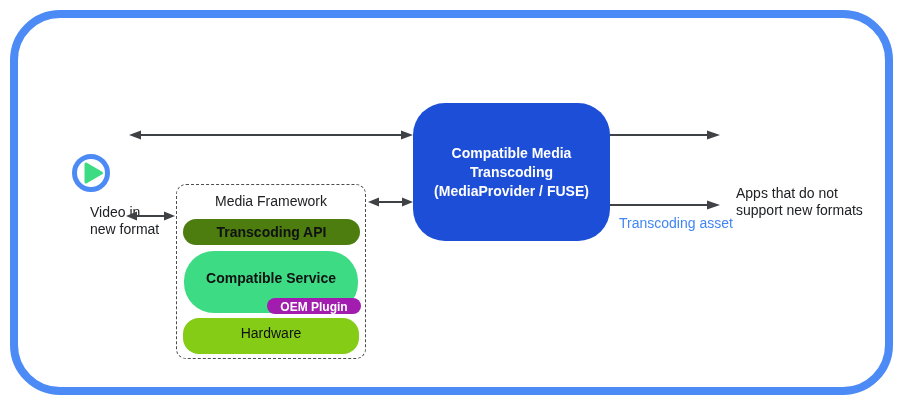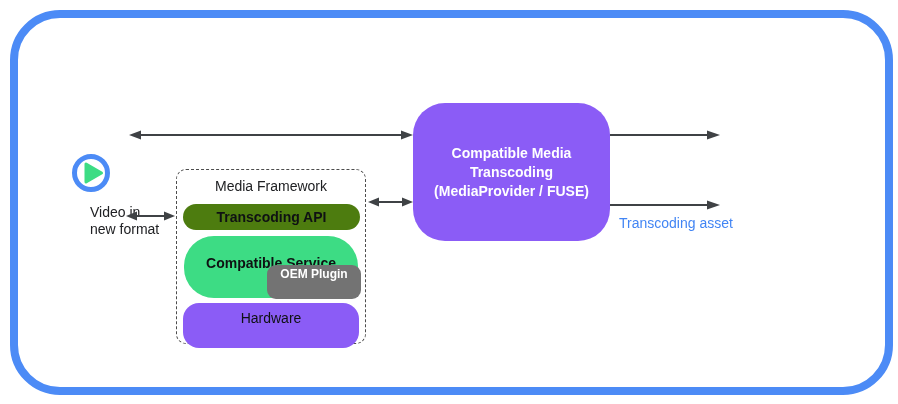--- a/index.html
+++ b/index.html
@@ -9,39 +9,39 @@
   
   .frame { position:absolute; left:10px; top:10px; width:883px; height:385px;
            border:8px solid #4C8BF6; border-radius:50px; box-sizing:border-box; }
 
   .abs { position:absolute; }
   .lbl { position:absolute; font-size:14px; line-height:17px; white-space:pre-line; }
   .center { text-align:left;margin-left:44px; }
   .blue-text { color:#4285F4; }
 
   
-  .fw { position:absolute; left:176px; top:169px; width:190px; height:175px;
+  .fw { position:absolute; left:176px; top:184px; width:190px; height:175px;
         border:1.5px dashed #4d4d4d; border-radius:10px; box-sizing:border-box; background:#ffffff; }
   .fw-title { position:absolute; top:8px; left:0; width:100%; text-align:center;
               font-size:14px; line-height:16px; }
   .pill { position:absolute; box-sizing:border-box; text-align:center; color:#0f1113; }
   .pill-api { left:6px; top:34px; width:177px; height:26px; background:#4d7c0f;
               border-radius:13px; font-weight:700; font-size:14px; line-height:26px; }
   .pill-service { left:7px; top:66px; width:174px; height:62px; background:#3DDC84;
                   border-radius:30px; font-weight:700; font-size:14px; }
   .service-text { position:absolute; top:19px; left:0; width:100%; line-height:17px; }
-  .pill-oem { position:absolute; right:-3px; bottom:-1px; width:94px; height:34px;
-              background:#737373; color:#ffffff; border-radius:9px;
+  .pill-oem { position:absolute; right:-3px; bottom:-1px; width:94px; height:16px;
+              background:#a21caf; color:#ffffff; border-radius:9px;
               font-size:12px; font-weight:700; line-height:18px; text-align:center; }
-  .pill-hw { left:6px; top:133px; width:176px; height:45px; background:#8b5cf6;
+  .pill-hw { left:6px; top:133px; width:176px; height:36px; background:#84cc16;
              border-radius:16px; font-size:14px; line-height:31px; font-weight:400; }
 
   
   .bluebox { position:absolute; left:413px; top:103px; width:197px; height:138px;
-             background:#8b5cf6; border-radius:32px; color:#ffffff; font-weight:700;
+             background:#1d4ed8; border-radius:32px; color:#ffffff; font-weight:700;
              font-size:14px; line-height:19px; display:flex; align-items:center;
              justify-content:center; text-align:center; white-space:pre-line; }
 
   .arrow { position:absolute; }
 </style>
 </head>
 <body>
 
 <div class="canvas">
 
@@ -93,14 +93,16 @@
   <svg class="arrow" style="left:610px; top:128px;" width="110" height="14" viewBox="0 0 110 14">
     <line x1="0" y1="7" x2="98" y2="7" stroke="#3F4245" stroke-width="2"></line>
     <polygon points="110,7 97,2.5 97,11.5" fill="#3F4245"></polygon>
   </svg>
 
   <svg class="arrow" style="left:610px; top:198px;" width="110" height="14" viewBox="0 0 110 14">
     <line x1="0" y1="7" x2="98" y2="7" stroke="#3F4245" stroke-width="2"></line>
     <polygon points="110,7 97,2.5 97,11.5" fill="#3F4245"></polygon>
   </svg>
   <div class="lbl blue-text" style="left:619px; top:215px;">Transcoding asset</div>
+  <div class="lbl" style="left:736px; top:185px;">Apps that do not
+support new formats</div>
 
 </div>
 
 </body></html>

